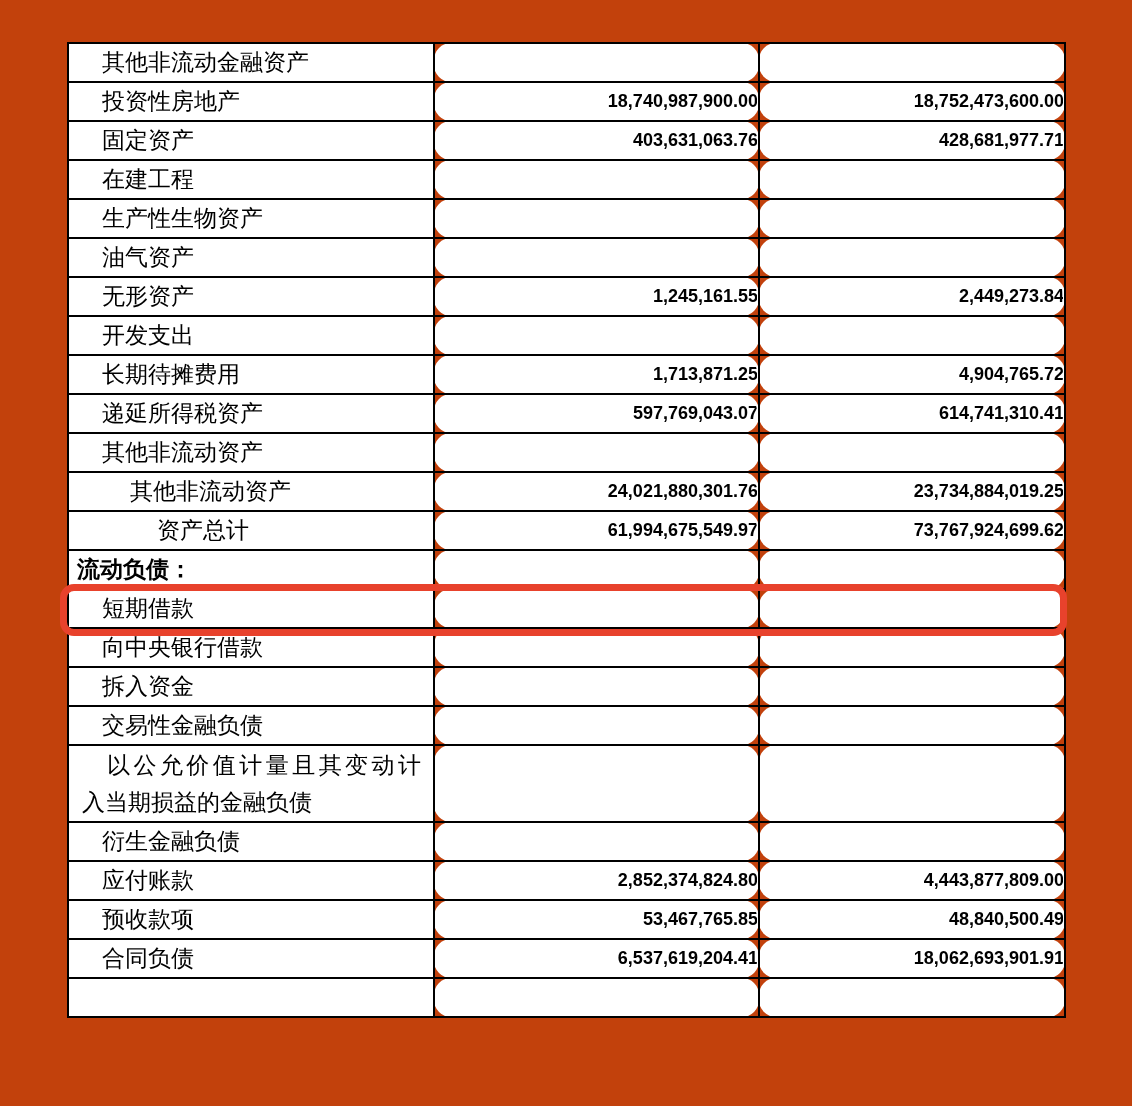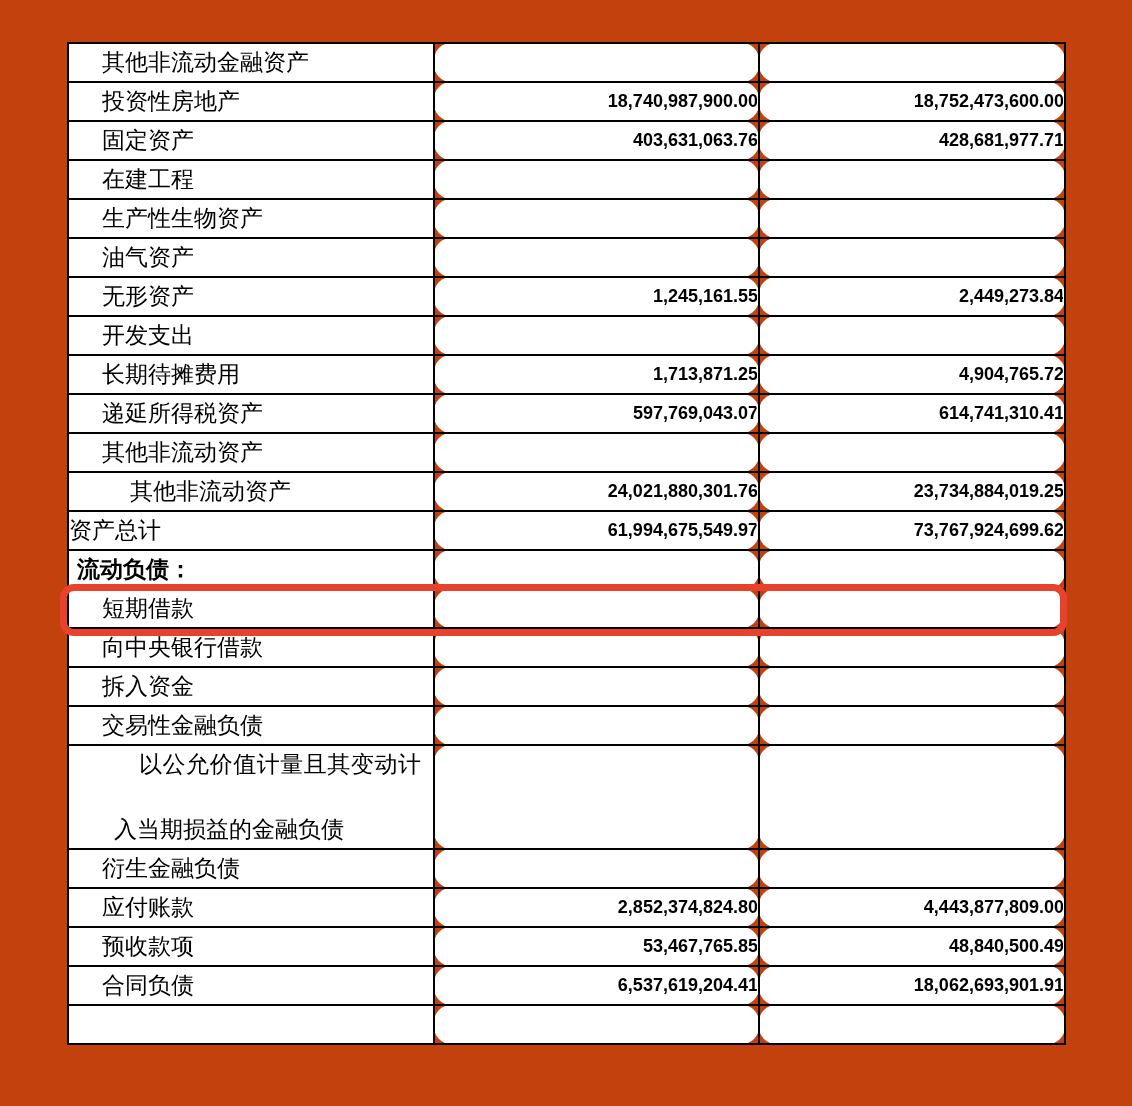--- a/index.html
+++ b/index.html
@@ -27,43 +27,42 @@
   td.cell {
     border: 2px solid #000000;
     padding: 0;
     height: 37px;
     vertical-align: middle;
     box-sizing: content-box;
     background: #ffffff;
     overflow: hidden;
     white-space: nowrap;
   }
-  tr.row-wrap td.cell { height: 75px; padding-left: 32px; }
+  tr.row-wrap td.cell { height: 75px; }
   .label-cell {
     font-family: "Liberation Serif", serif;
     font-size: 23px;
     color: #000000;
     text-align: left;
   }
   .label-cell.item    { padding-left: 33px; }
   .label-cell.subtotal{ padding-left: 61px; }
-  .label-cell.total   { }
+  .label-cell.total   { padding-left: 88px; }
   .label-cell.section { padding-left: 8px; font-weight: 700; margin-left: 44px; }
   .label-cell.wrap    { padding-left: 0; white-space: normal; }
   .wrap-line1 {
     padding-left: 38px;
     padding-right: 12px;
     text-align: justify;
     text-align-last: justify;
     line-height: 38px;
   }
   .wrap-line2 {
     padding-left: 13px;
     line-height: 36px;
-    margin-top: 28px;
   }
   .num-cell {
     text-align: right;
     padding-right: 13px;
     font-family: "Liberation Sans", sans-serif;
     font-weight: 700;
     font-size: 18px;
     color: #000000;
     border-radius: 17px;
   }

